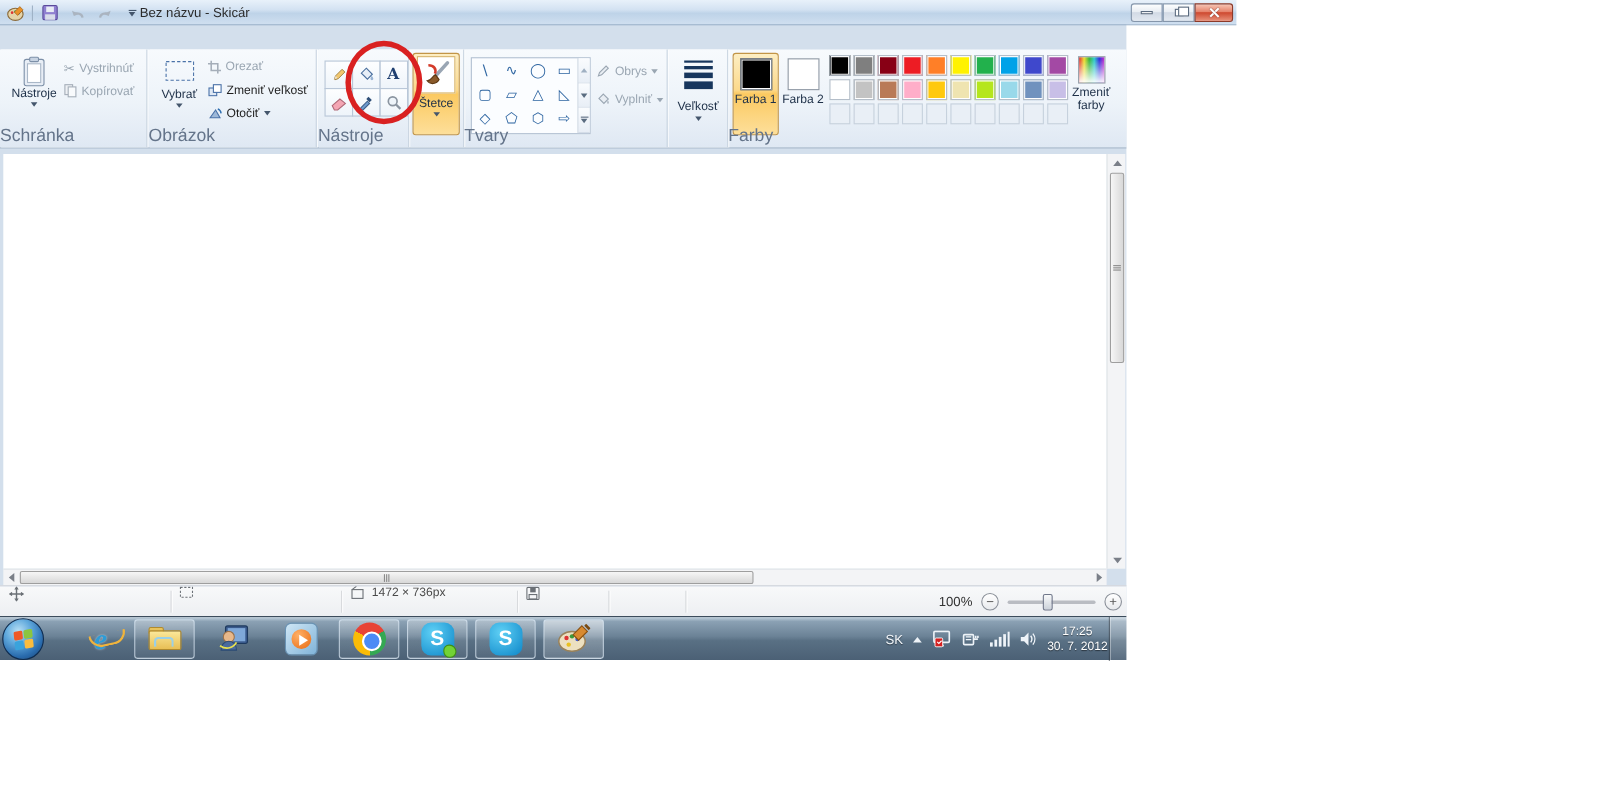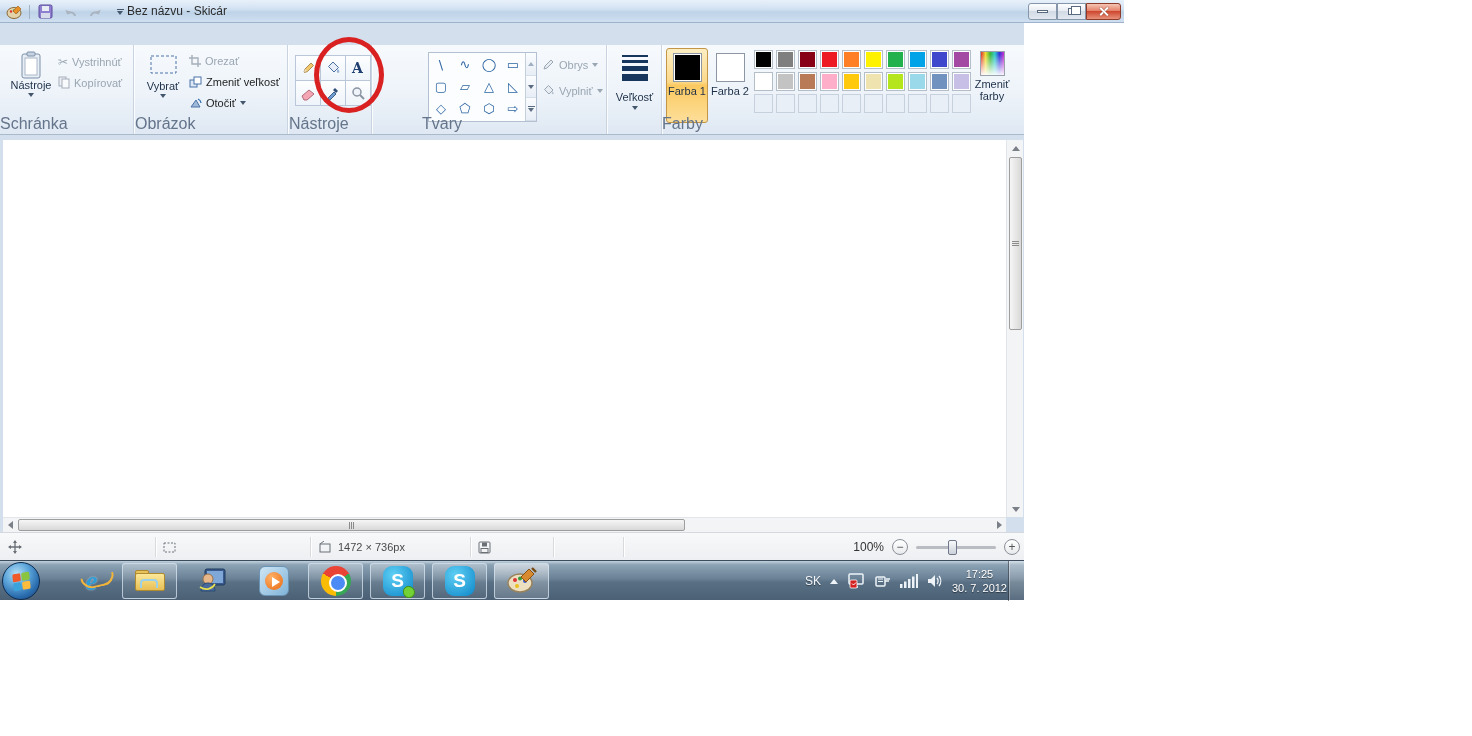--- a/index.html
+++ b/index.html
@@ -109,21 +109,21 @@
   .arr { width:0; height:0; }
   .arr.up { border-left:4px solid transparent; border-right:4px solid transparent; border-bottom:5px solid #7a7f88; }
   .arr.down { border-left:4px solid transparent; border-right:4px solid transparent; border-top:5px solid #7a7f88; }
   .arr.left { border-top:4px solid transparent; border-bottom:4px solid transparent; border-right:5px solid #7a7f88; }
   .arr.right { border-top:4px solid transparent; border-bottom:4px solid transparent; border-left:5px solid #7a7f88; }
 
   
   #statusbar { position:absolute; left:0; top:532px; width:1024px; height:28px;
     background:linear-gradient(180deg,#f8f9fa,#edeff2); border-top:1px solid #d5d8dc; font-size:11px; color:#4a4a4a; }
   .st-sep { position:absolute; top:4px; width:1px; height:20px; background:#d8dadd; box-shadow:1px 0 0 #fff; }
-  .st-item { position:absolute; top:0; height:28px; display:flex; align-items:center; gap:6px; }
+  .st-item { position:absolute; top:0; height:28px; display:flex; gap:6px; }
   #zoom-area { position:absolute; right:4px; top:0; height:28px; display:flex; align-items:center; gap:8px; }
   .zoom-circle { width:16px; height:16px; border-radius:50%; border:1px solid #8a8f98; color:#555;
     display:flex; align-items:center; justify-content:center; font-size:12px; background:linear-gradient(#fff,#e8eaed); line-height:1; }
   #zoom-track { width:80px; height:3px; background:#b9bcc2; border-radius:2px; position:relative; }
   #zoom-thumb { position:absolute; left:32px; top:-6px; width:9px; height:15px; border:1px solid #70778a;
     border-radius:2px; background:linear-gradient(180deg,#f8f9fa,#ccd2da); }
 
   
   #taskbar { position:absolute; left:0; top:560px; width:1024px; height:40px;
     background:linear-gradient(180deg,#c2d2de 0%,#8ba1b4 10%,#6b8296 45%,#597084 55%,#4b6075 100%); border-top:1px solid #3c4c5c; }
@@ -312,20 +312,33 @@
         <div class="toolcell">
           <svg width="16" height="16" viewBox="0 0 16 16">
               <circle cx="7" cy="7" r="4" fill="#eef4fa" stroke="#8a94a0" stroke-width="1.5"></circle>
               <line x1="10" y1="10" x2="14" y2="14" stroke="#8a94a0" stroke-width="2"></line>
             </svg>
         </div>
       </div>
       <div class="grp-label">Nástroje</div>
     </div>
 
+    <div class="rgroup" style="left:372px;width:50px;">
+      <div class="bigbtn sel-orange" style="left:3px;top:3px;width:43px;height:75px;">
+        <span style="width:35px;height:34px;background:#fff;border:1px solid #d8b46a;margin-top:2px;display:flex;align-items:center;justify-content:center;">
+          <svg width="26" height="26" viewBox="0 0 24 24">
+              <path d="M21 2L11 13" stroke="#9aa6b4" stroke-width="3" stroke-linecap="round"></path>
+              <path d="M11 12c-3 1-3 5-7 5 2.5 3.5 8 3 10-1z" fill="#8a5a2a" stroke="#5f3a14"></path>
+              <path d="M5 4c4.5 0 7 3 5.5 7" stroke="#d43b2a" fill="none" stroke-width="2.2"></path>
+            </svg>
+        </span>
+        <span style="margin-top:3px">Štetce</span>
+        <i class="dd" style="margin-top:2px"></i>
+      </div>
+    </div>
 
     <div class="rgroup" style="left:422px;width:185px;">
       <div id="shapes-box">
         <div id="shapes-grid">
           <div class="shapecell">\</div>
           <div class="shapecell">∿</div>
           <div class="shapecell">◯</div>
           <div class="shapecell">▭</div>
           <div class="shapecell">▢</div>
           <div class="shapecell">▱</div>

